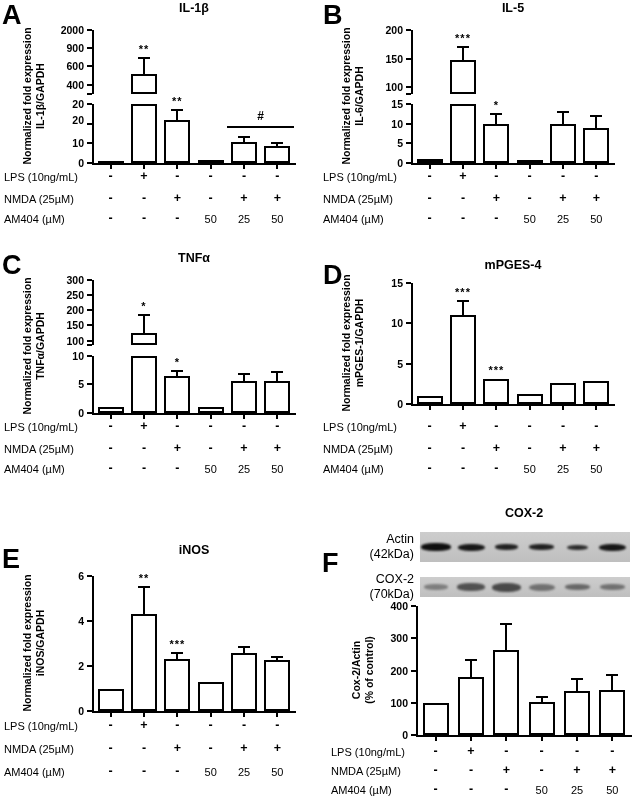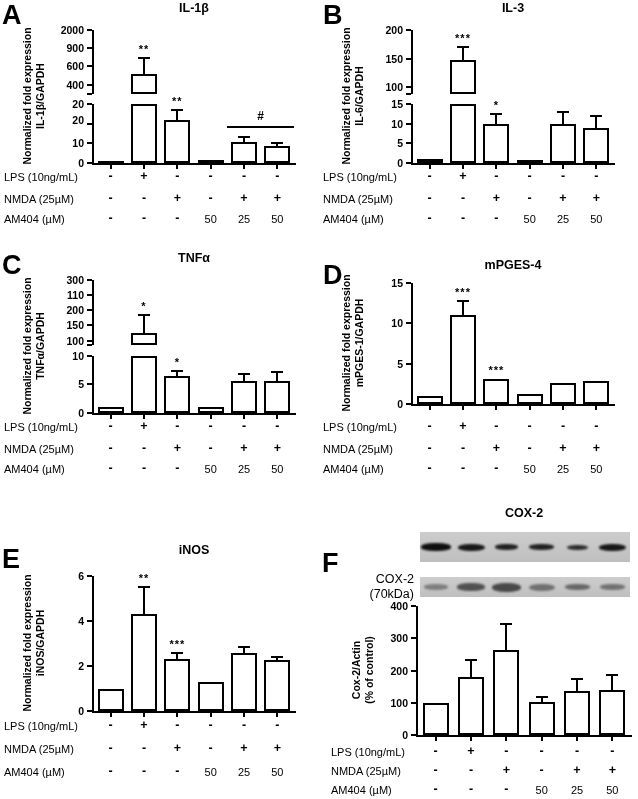--- a/index.html
+++ b/index.html
@@ -104,21 +104,21 @@
       <div class="trt-label" style="left: 4px; top: 213px;">AM404 (µM)</div>
       <div class="trt-sym" style="left: 110.667px; top: 211px;">-</div>
       <div class="trt-sym" style="left: 144px; top: 211px;">-</div>
       <div class="trt-sym" style="left: 177.333px; top: 211px;">-</div>
       <div class="trt-num" style="left: 210.667px; top: 213px;">50</div>
       <div class="trt-num" style="left: 244px; top: 213px;">25</div>
       <div class="trt-num" style="left: 277.333px; top: 213px;">50</div>
     </div>
     <div class="panel" style="left: 319px; top: 0px; width: 319px; height: 250px;">
       <div class="panel-letter" style="left: 4px; top: 0px;">B</div>
-      <div class="chart-title" style="left: 194px; top: 1px;">IL-3</div>
+      <div class="chart-title" style="left: 194px; top: 1px;">IL-5</div>
       <div class="ylab" style="left: 34px; top: 96px;">Normalized fold expression<br>IL-6/GAPDH</div>
       <div class="plot" style="left: 94px; top: 30px; width: 200px; height: 133px;">
         <div class="axis-seg" style="top: 74.48px; height: 58.52px;"></div>
         <div class="axis-seg" style="top: 0px; height: 63.84px;"></div>
         <div class="tick" style="left: -7px; width: 5px; top: 62.84px;"></div>
         <div class="tick" style="left: -7px; width: 5px; top: 132px;"></div>
         <div class="tick-label" style="left: -44px; width: 34px; top: 126px;">0</div>
         <div class="tick" style="left: -7px; width: 5px; top: 112.493px;"></div>
         <div class="tick-label" style="left: -44px; width: 34px; top: 106.493px;">5</div>
         <div class="tick" style="left: -7px; width: 5px; top: 92.9867px;"></div>
@@ -192,21 +192,21 @@
         <div class="tick-label" style="left: -44px; width: 34px; top: 97.405px;">5</div>
         <div class="tick" style="left: -7px; width: 5px; top: 74.81px;"></div>
         <div class="tick-label" style="left: -44px; width: 34px; top: 68.81px;">10</div>
         <div class="tick" style="left: -7px; width: 5px; top: 59.6233px;"></div>
         <div class="tick-label" style="left: -44px; width: 34px; top: 53.6233px;">100</div>
         <div class="tick" style="left: -7px; width: 5px; top: 44.4674px;"></div>
         <div class="tick-label" style="left: -44px; width: 34px; top: 38.4674px;">150</div>
         <div class="tick" style="left: -7px; width: 5px; top: 29.3116px;"></div>
         <div class="tick-label" style="left: -44px; width: 34px; top: 23.3116px;">200</div>
         <div class="tick" style="left: -7px; width: 5px; top: 14.1558px;"></div>
-        <div class="tick-label" style="left: -44px; width: 34px; top: 8.15581px;">110</div>
+        <div class="tick-label" style="left: -44px; width: 34px; top: 8.15581px;">250</div>
         <div class="tick" style="left: -7px; width: 5px; top: -1px;"></div>
         <div class="tick-label" style="left: -44px; width: 34px; top: -7px;">300</div>
         <div class="baseline" style="top: 133px; width: 204px;"></div>
         <div class="xtick" style="left: 15.6667px; top: 135px; height: 4px;"></div>
         <div class="xtick" style="left: 49px; top: 135px; height: 4px;"></div>
         <div class="xtick" style="left: 82.3333px; top: 135px; height: 4px;"></div>
         <div class="xtick" style="left: 115.667px; top: 135px; height: 4px;"></div>
         <div class="xtick" style="left: 149px; top: 135px; height: 4px;"></div>
         <div class="xtick" style="left: 182.333px; top: 135px; height: 4px;"></div>
         <div class="bar" style="left: 3.66667px; top: 126.709px; width: 26px; height: 6.2909px;"></div>
@@ -368,20 +368,21 @@
       <div class="chart-title" style="left: 205px; top: 6px;">COX-2</div>
       <div class="ylab" style="left: 44px; top: 170px;">Cox-2/Actin<br>(% of control)</div>
       <div class="blot-strip" style="left: 101px; top: 32px; width: 210px; height: 30px;">
         <div class="blot-band" style="left: 0.666667px; top: 11px; width: 30px; height: 8px; opacity: 0.97;"></div>
         <div class="blot-band" style="left: 37.5px; top: 11.5px; width: 27px; height: 7px; opacity: 0.92;"></div>
         <div class="blot-band" style="left: 74.8333px; top: 12px; width: 23px; height: 6px; opacity: 0.88;"></div>
         <div class="blot-band" style="left: 109.167px; top: 12px; width: 25px; height: 6px; opacity: 0.88;"></div>
         <div class="blot-band" style="left: 146.5px; top: 12.5px; width: 21px; height: 5px; opacity: 0.82;"></div>
         <div class="blot-band" style="left: 178.833px; top: 11.5px; width: 27px; height: 7px; opacity: 0.93;"></div>
       </div>
+      <div class="blot-label" style="left: 0px; width: 95px; top: 32px;">Actin<br>(42kDa)</div>
       <div class="blot-strip" style="left: 101px; top: 77px; width: 210px; height: 20px;">
         <div class="blot-band" style="left: 3.66667px; top: 7px; width: 24px; height: 6px; opacity: 0.38;"></div>
         <div class="blot-band" style="left: 37px; top: 6px; width: 28px; height: 8px; opacity: 0.62;"></div>
         <div class="blot-band" style="left: 71.8333px; top: 5.5px; width: 29px; height: 9px; opacity: 0.66;"></div>
         <div class="blot-band" style="left: 108.667px; top: 6.5px; width: 26px; height: 7px; opacity: 0.45;"></div>
         <div class="blot-band" style="left: 144.5px; top: 7px; width: 25px; height: 6px; opacity: 0.5;"></div>
         <div class="blot-band" style="left: 179.833px; top: 7px; width: 25px; height: 6px; opacity: 0.45;"></div>
       </div>
       <div class="blot-label" style="left: 0px; width: 95px; top: 72px;">COX-2<br>(70kDa)</div>
       <div class="plot" style="left: 99px; top: 106px; width: 212px; height: 129px;">

